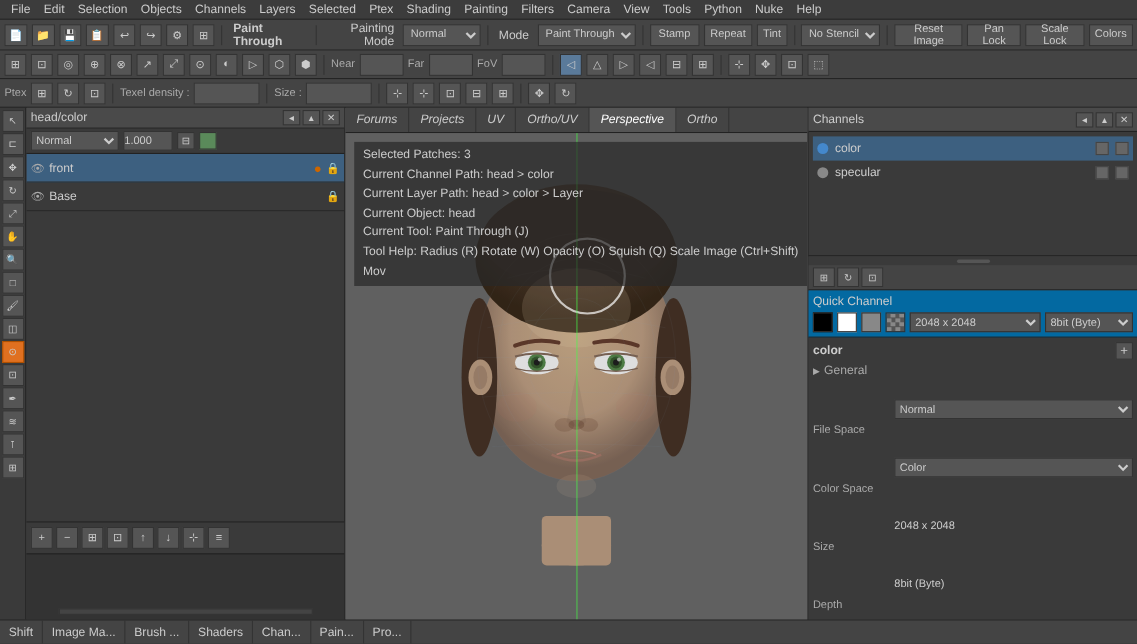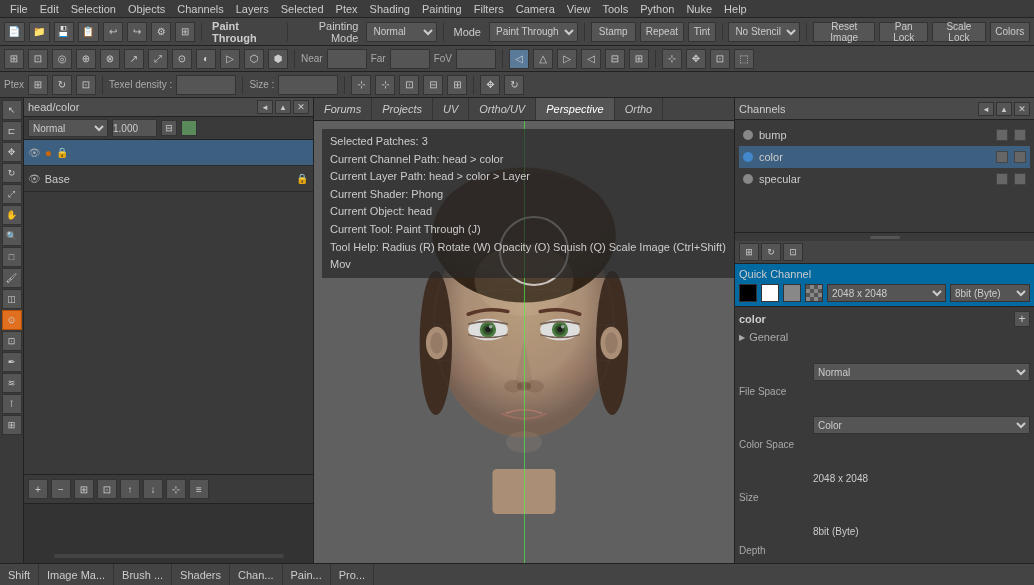--- a/index.html
+++ b/index.html
@@ -666,20 +666,21 @@
       <select class="layer-mode-select">
         <option>Normal</option>
       </select>
       <input class="layer-opacity-input" value="1.000" style="">
       <div class="layer-btn">⊟</div>
       <div class="layer-btn" style="background:#5a8a5a;width:16px;height:16px;"></div>
     </div>
     <div class="layer-list">
       <div class="layer-item active">
         <span class="layer-eye">👁</span>
+        <span class="layer-name">front</span>
         <span class="layer-icon" style="color:#cc6600;">●</span>
         <span class="layer-lock">🔒</span>
       </div>
       <div class="layer-item">
         <span class="layer-eye">👁</span>
         <span class="layer-name">Base</span>
         <span class="layer-icon" style="color:#888;"></span>
         <span class="layer-lock">🔒</span>
       </div>
     </div>
@@ -793,21 +794,20 @@
             <path d="M55,220 Q150,210 245,220"></path>
             <path d="M65,270 Q150,265 235,270"></path>
           </g>
         </svg>
       </div>
 
       <div class="viewport-info">
         <div>Selected Patches: 3</div>
         <div>Current Channel Path: head &gt; color</div>
         <div>Current Layer Path: head &gt; color &gt; Layer</div>
-        <div>Current Shader: Phong</div>
         <div>Current Object: head</div>
         <div>Current Tool: Paint Through (J)</div>
         <div>
           <span>Tool Help:</span>
           <span>  Radius (R)  Rotate (W)  Opacity (O)  Squish (Q)  Scale Image (Ctrl+Shift)  Mov</span>
         </div>
       </div>
 
       <div class="brush-circle"></div>
 
@@ -818,26 +818,20 @@
   <div class="right-panel">
     <div class="right-panel-header">
       <span>Channels</span>
       <div style="display:flex;gap:2px;">
         <div class="panel-ctrl-btn">◂</div>
         <div class="panel-ctrl-btn">▴</div>
         <div class="panel-ctrl-btn">✕</div>
       </div>
     </div>
     <div class="channels-list">
-      <div class="channel-item">
-        <div class="channel-dot" style="background:#888;"></div>
-        <span class="channel-name">bump</span>
-        <div class="channel-btn"></div>
-        <div class="channel-btn"></div>
-      </div>
       <div class="channel-item active">
         <div class="channel-dot" style="background:#4488cc;"></div>
         <span class="channel-name">color</span>
         <div class="channel-btn"></div>
         <div class="channel-btn"></div>
       </div>
       <div class="channel-item">
         <div class="channel-dot" style="background:#888;"></div>
         <span class="channel-name">specular</span>
         <div class="channel-btn"></div>

